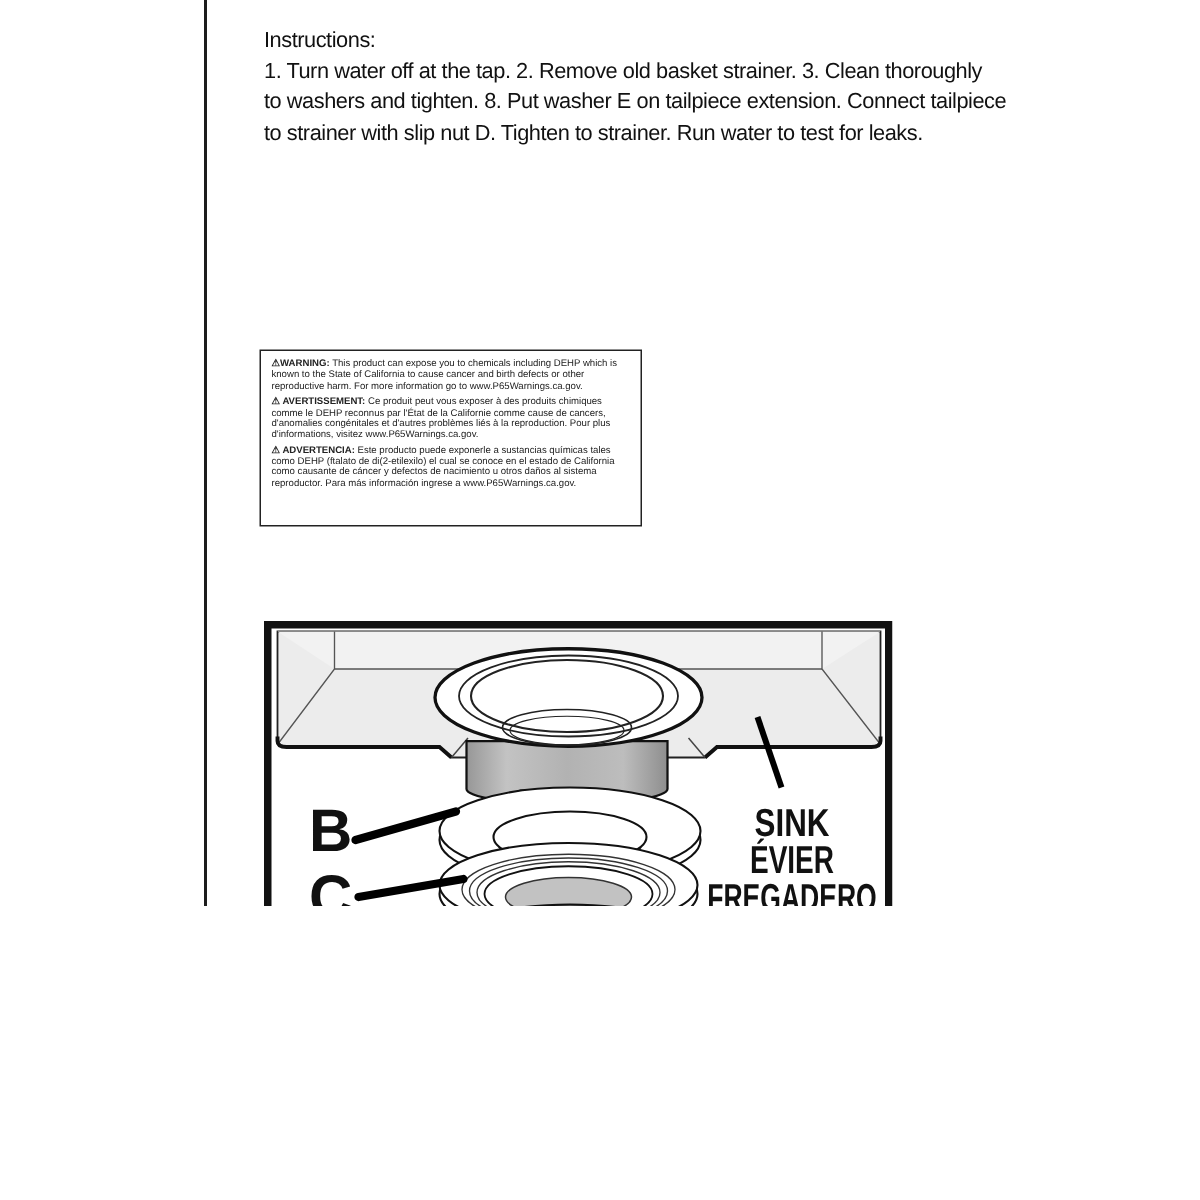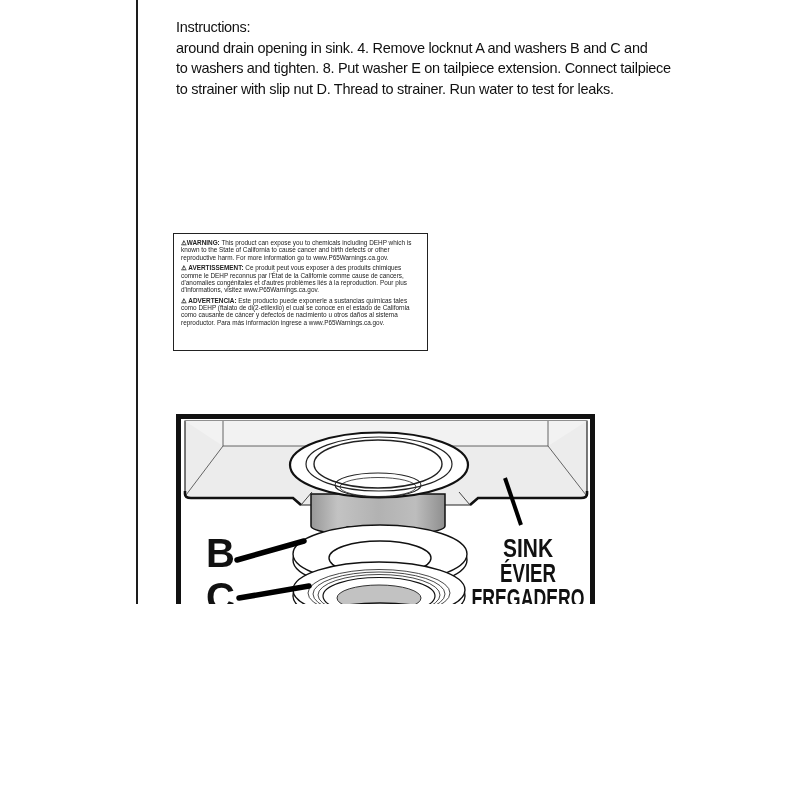--- a/index.html
+++ b/index.html
@@ -21,23 +21,23 @@
 </style>
 </head>
 <body>
 
 <div class="page">
 
   <div class="fold-line"></div>
 
   <div class="instructions">
     <div>Instructions:</div>
-    <div>around drain opening in sink. 4. Remove locknut A and washers B and C and</div>
+    <div>1. Turn water off at the tap. 2. Remove old basket strainer. 3. Clean thoroughly</div>
     <div>to washers and tighten. 8. Put washer E on tailpiece extension. Connect tailpiece</div>
-    <div>to strainer with slip nut D. Thread to strainer. Run water to test for leaks.</div>
+    <div>to strainer with slip nut D. Tighten to strainer. Run water to test for leaks.</div>
   </div>
 
   <div class="warning-box">
     <p><b>⚠WARNING:</b> <span>This product can expose you to chemicals including DEHP which is known to the State of California to cause cancer and birth defects or other reproductive harm. For more information go to www.P65Warnings.ca.gov.</span></p>
     <p><b>⚠ AVERTISSEMENT:</b> <span>Ce produit peut vous exposer à des produits chimiques comme le DEHP reconnus par l'État de la Californie comme cause de cancers, d'anomalies congénitales et d'autres problèmes liés à la reproduction. Pour plus d'informations, visitez www.P65Warnings.ca.gov.</span></p>
     <p><b>⚠ ADVERTENCIA:</b> <span>Este producto puede exponerle a sustancias químicas tales como DEHP (ftalato de di(2-etilexilo) el cual se conoce en el estado de California como causante de cáncer y defectos de nacimiento u otros daños al sistema reproductor. Para más información ingrese a www.P65Warnings.ca.gov.</span></p>
   </div>
 
   <svg class="diagram-svg" width="419" height="349" viewBox="0 0 419 349" xmlns="http://www.w3.org/2000/svg">
     <defs>

